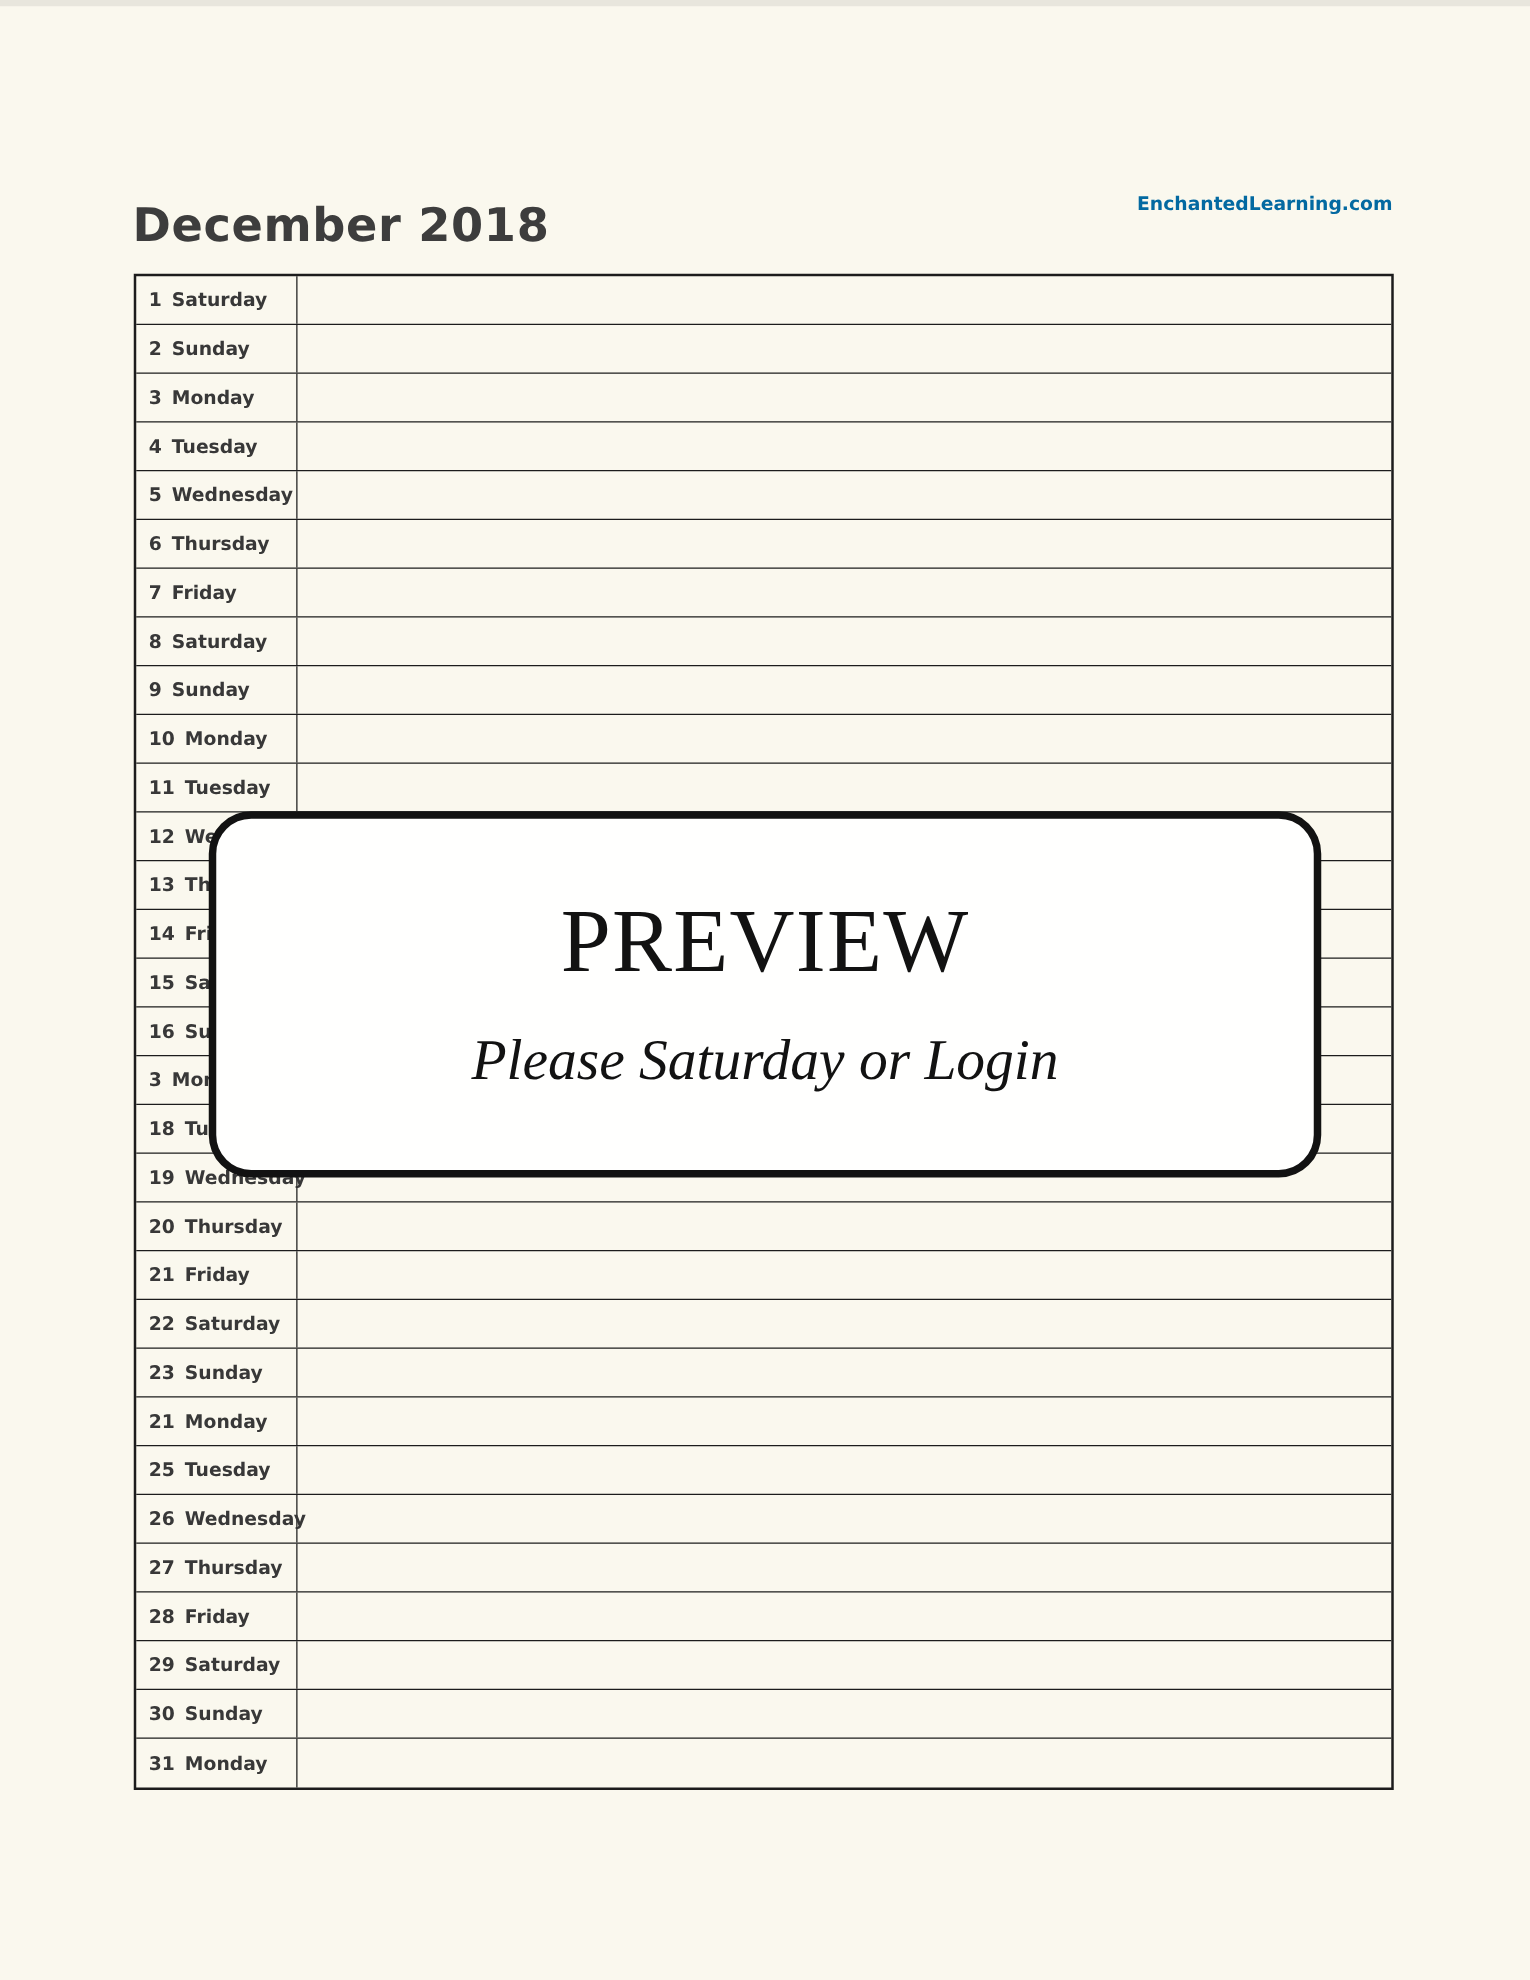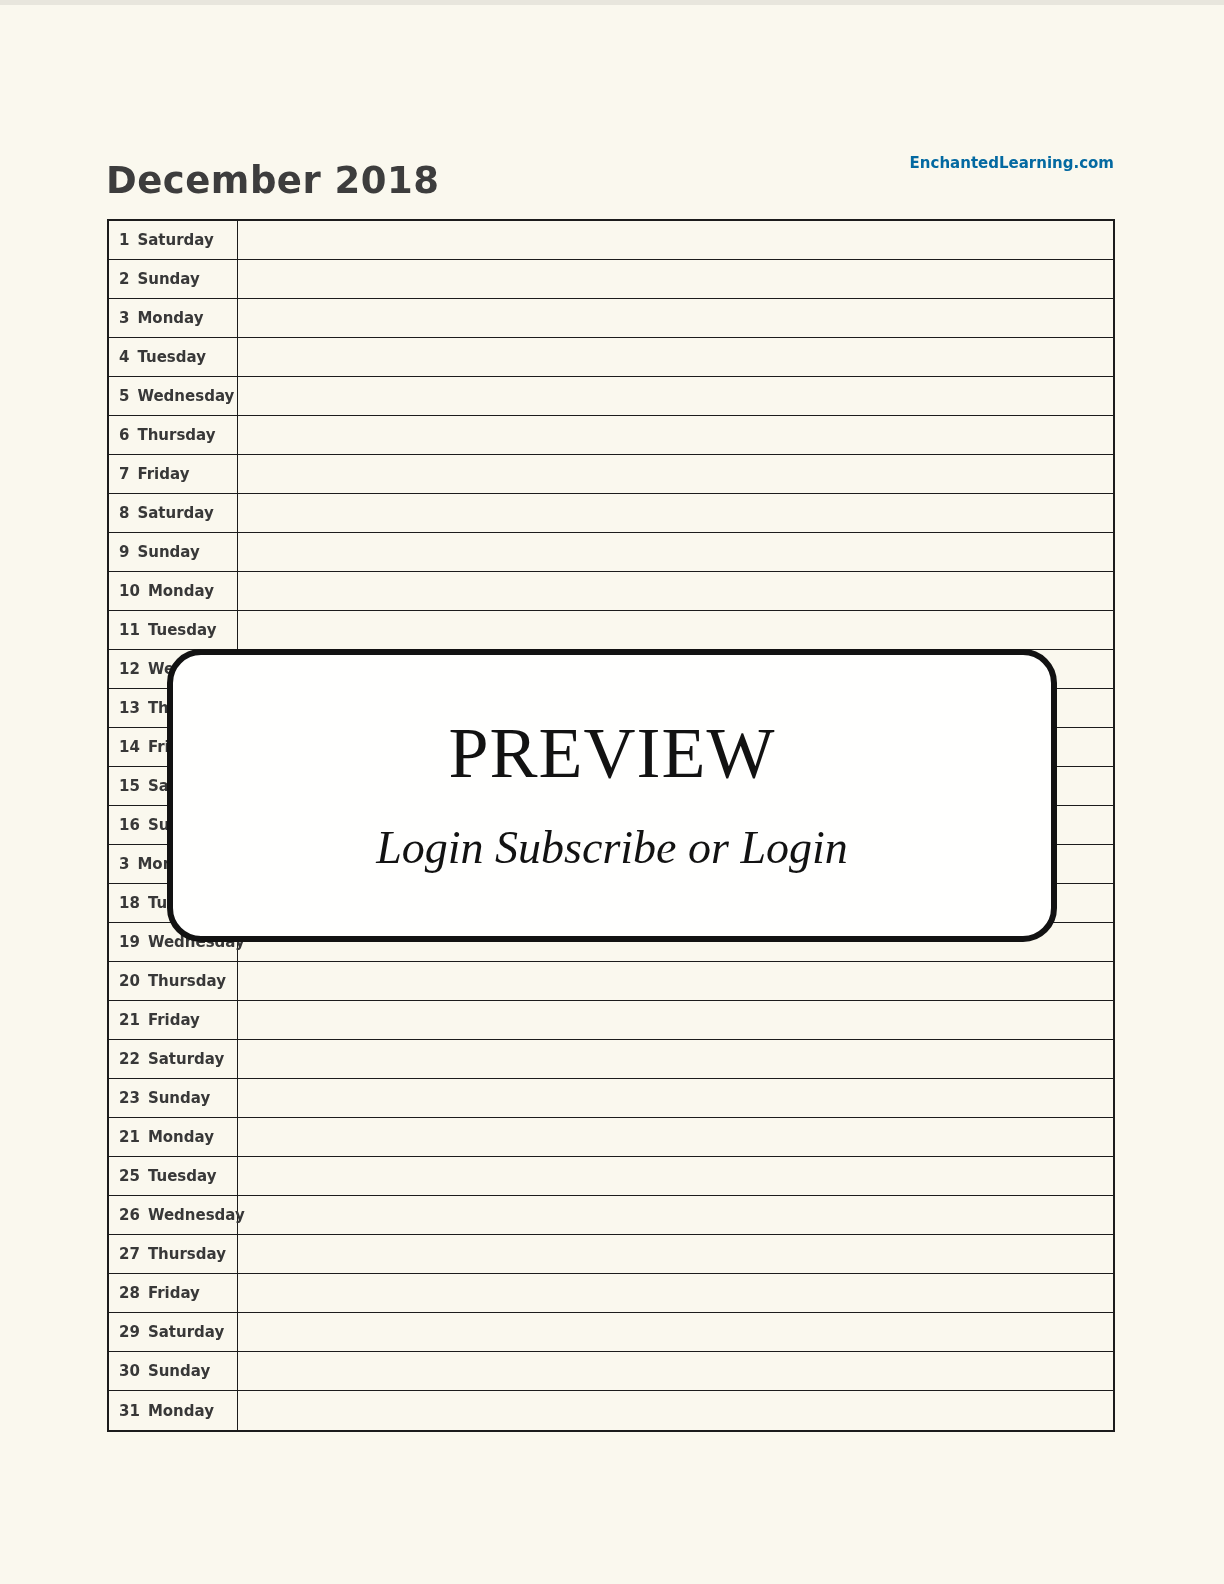--- a/index.html
+++ b/index.html
@@ -333,17 +333,17 @@
         <div class="label-cell">
           <span class="day-num">31</span>
           <span>Monday</span>
         </div>
         <div class="entry-cell"></div>
       </div>
     </div>
 
   <div class="overlay">
     <div class="overlay-title">PREVIEW</div>
-    <div class="overlay-subtitle">Login Subscribe or Login</div>
+    <div class="overlay-subtitle">Please Saturday or Login</div>
   </div>
 
 
 </div>
 
 </body></html>

